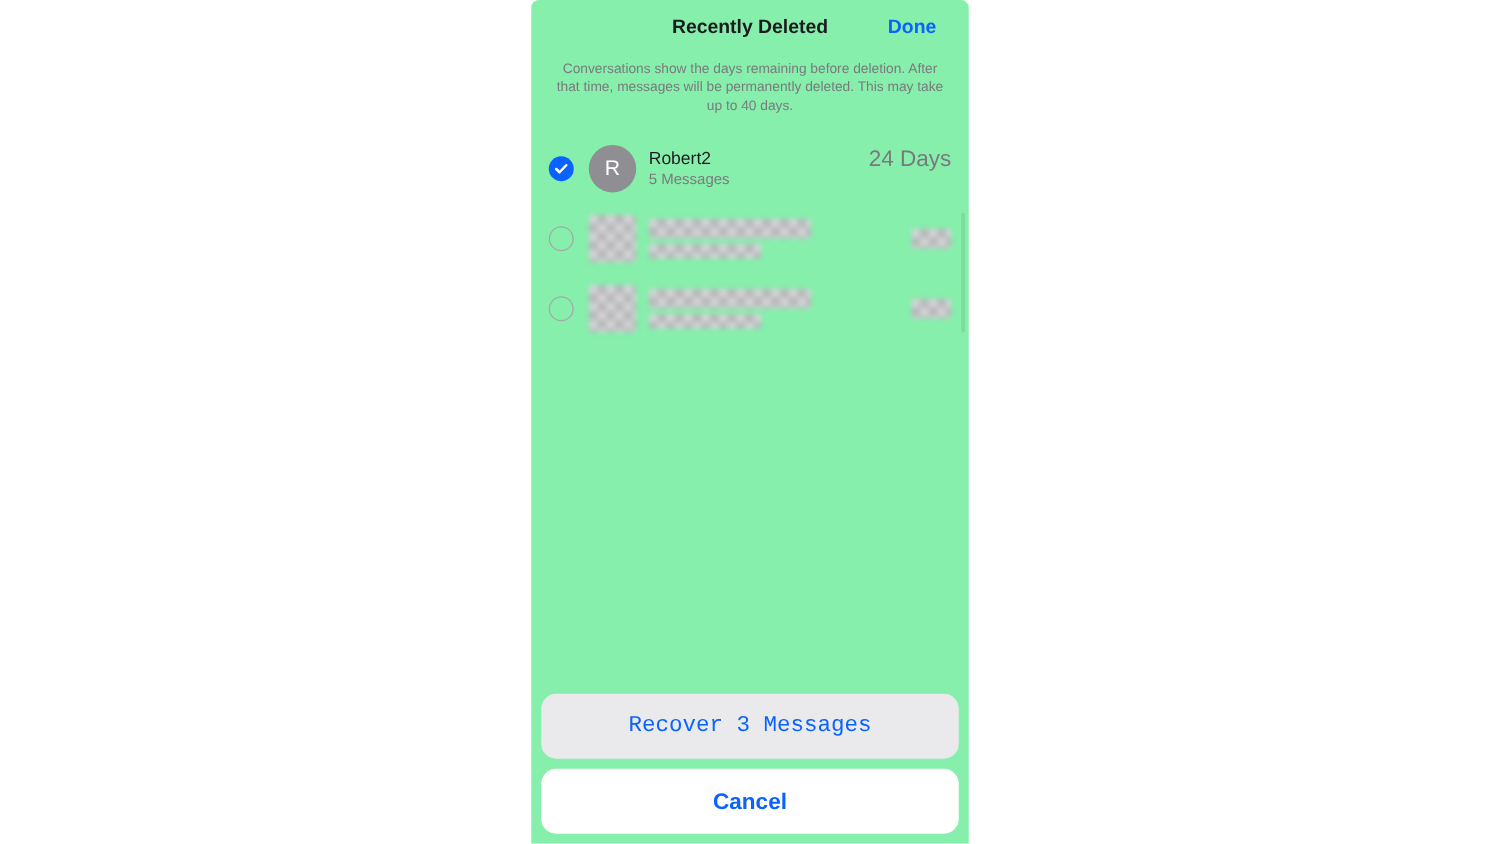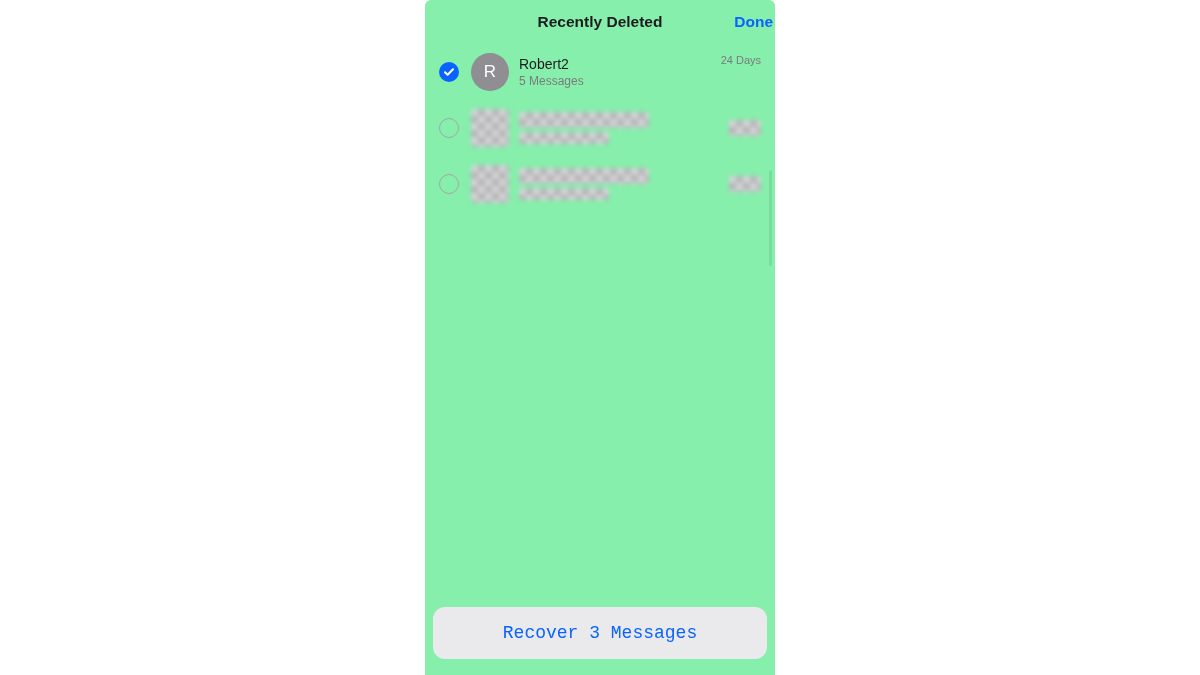--- a/index.html
+++ b/index.html
@@ -36,21 +36,21 @@
       height: 44px;
       padding: 0 14px;
     }
     .header .title {
       font-size: 15.5px;
       font-weight: 600;
       color: #1c1c1e;
     }
     .header .done {
       position: absolute;
-      right: 2px;
+      right: 26px;
       top: 50%;
       transform: translateY(-50%);
       color: #0a63ff;
       font-weight: 600;
       font-size: 15.5px;
       cursor: pointer;
     }
     .descr {
       padding: 4px 18px 14px 18px;
       font-size: 11px;
@@ -115,21 +115,21 @@
       color: #1c1c1e;
       line-height: 1.2;
     }
     .meta .sub {
       font-size: 12px;
       color: #7a7a7d;
       line-height: 1.2;
       margin-top: 1px;
     }
     .days {
-      font-size: 11px;
+      font-size: 18px;
       color: #7a7a7d;
       flex: 0 0 auto;
       margin-left: 8px;
       align-self: flex-start;
       margin-top: 2px;
     }
     .redacted-block {
       flex: 1;
       display: flex;
       align-items: center;
@@ -194,20 +194,21 @@
 <body>
 
 <div class="stage">
   <div class="phone">
 
     <div class="header">
       <div class="title">Recently Deleted</div>
       <div class="done">Done</div>
     </div>
 
+    <div class="descr">Conversations show the days remaining before deletion. After that time, messages will be permanently deleted. This may take up to 40 days.</div>
 
     <div class="list">
 
       <div class="row">
         <div class="select checked">
           <svg width="12" height="12" viewBox="0 0 12 12">
             <path d="M2 6.2 L4.6 8.8 L10 3.2" stroke="#ffffff" stroke-width="2" fill="none" stroke-linecap="round" stroke-linejoin="round"></path>
           </svg>
         </div>
         <div class="avatar">R</div>
@@ -245,16 +246,17 @@
           </div>
         </div>
       </div>
 
     </div>
 
     <div class="scrollhint"></div>
 
     <div class="sheet">
       <div class="btn recover">Recover 3 Messages</div>
+      <div class="btn cancel">Cancel</div>
     </div>
 
   </div>
 </div>
 
 </body></html>

